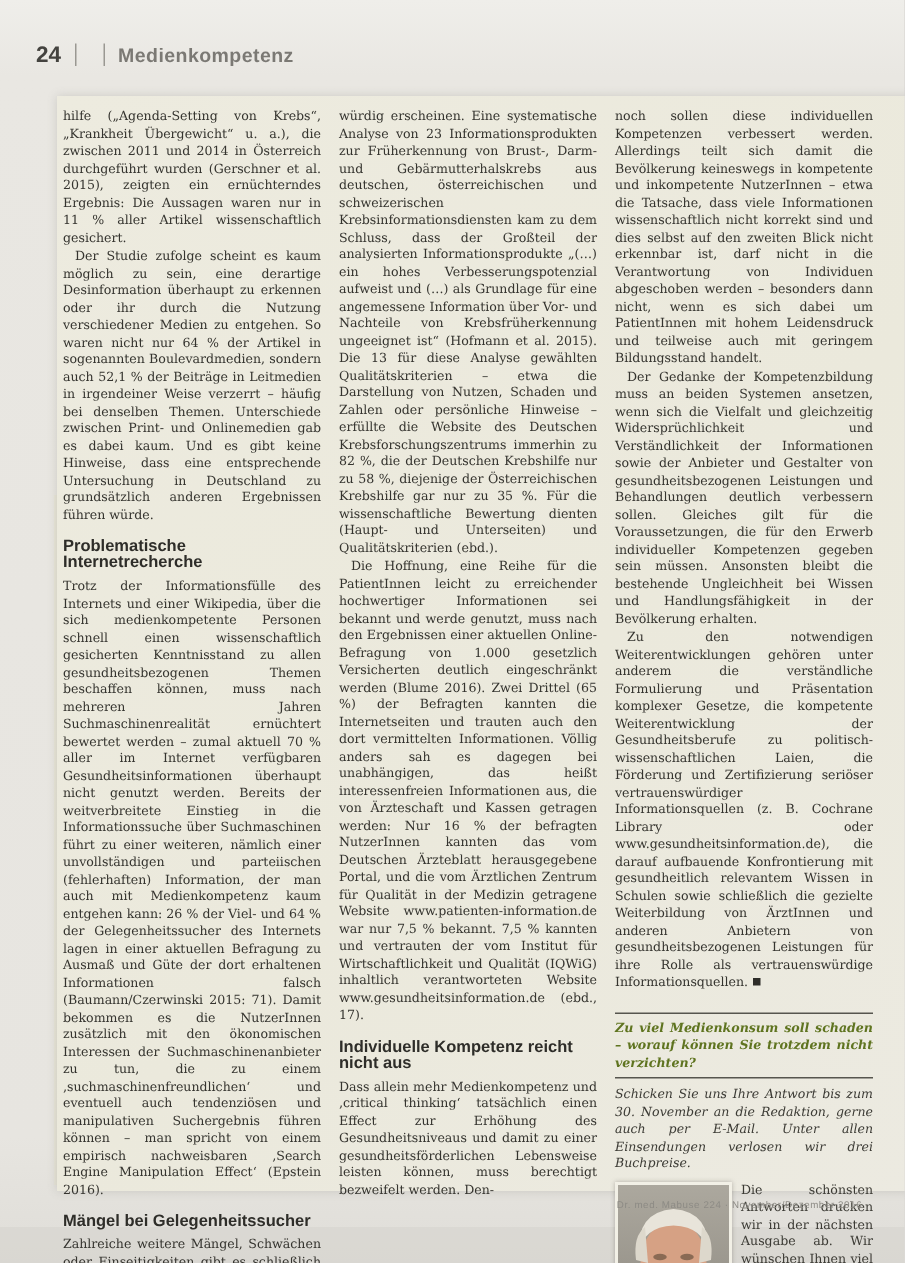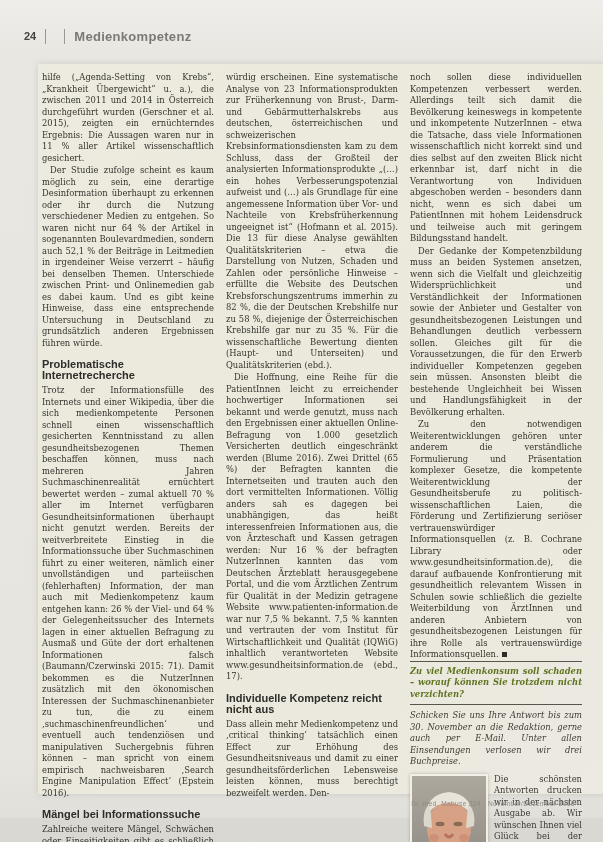--- a/index.html
+++ b/index.html
@@ -19,21 +19,21 @@
   .tint-b{left:540px;top:462px;width:60px;height:200px;background:#ddd9c2;opacity:.6;}
   .tint-c{left:540px;top:228px;width:60px;height:180px;background:#e3e0cd;opacity:.45;}
   .tint-d{left:0px;top:818px;width:603px;height:24px;background:#d3d1cc;opacity:.5;}
 
   
   .header{
     position:absolute;left:24px;top:26px;height:20px;
     display:flex;align-items:center;
     font-family:"Liberation Sans","DejaVu Sans",sans-serif;color:#3d3c38;
   }
-  .page-number{font-size:11px;font-weight:bold;color:#44433f;}
+  .page-number{font-size:15px;font-weight:bold;color:#44433f;}
   .hdr-div{width:1px;height:15px;background:#9a9892;margin:0 9px;}
   .section-title{font-size:10.5px;font-weight:bold;letter-spacing:.2px;color:#3a3934;}
   .topic-label{font-size:13px;font-weight:bold;color:#7b7974;letter-spacing:.3px;}
 
   
   .content{
     position:absolute;left:38px;top:64px;width:587px;height:730px;
     background:linear-gradient(135deg,#edebdf 0%,#ebe9dc 55%,#eceae1 100%);
     box-shadow:0 0 6px rgba(120,118,110,.25);
   }
@@ -49,21 +49,21 @@
   .col p.indent{text-indent:8px;}
   .col p + p{margin-top:1px;}
   h3.subhead{
     font-family:"Liberation Sans","DejaVu Sans",sans-serif;
     font-size:11px;line-height:11px;color:#2e2d29;
     margin:10px 0 4px 0;
   }
   .endmark{display:inline-block;width:5px;height:5px;background:#2e2d29;margin-left:3px;}
 
   
-  .teaser{}
+  .teaser{margin-top:14px;}
   .teaser-rule{border:0;border-top:1px solid #56554e;margin:0 0 4px 0;}
   .teaser-rule2{border:0;border-top:1px solid #56554e;margin:4px 0 5px 0;}
   .teaser-heading{
     font-size:8.8px;line-height:10.5px;font-weight:bold;font-style:italic;
     color:#5f7420;margin:0;text-align:left;
   }
   .teaser-text{font-size:7.6px;line-height:9.6px;text-align:justify;margin:0;color:#3c3b35;font-style:italic;}
 
   
   .author{display:flex;margin-top:6px;gap:6px;}
@@ -100,21 +100,21 @@
     <span class="topic-label">Medienkompetenz</span>
   </div>
 
   <div class="content">
 
     <div class="col col1">
       <p>hilfe („Agenda-Setting von Krebs“, „Krankheit Übergewicht“ u. a.), die zwischen 2011 und 2014 in Österreich durchgeführt wurden (Gerschner et al. 2015), zeigten ein ernüchterndes Ergebnis: Die Aussagen waren nur in 11 % aller Artikel wissenschaftlich gesichert.</p>
       <p class="indent">Der Studie zufolge scheint es kaum möglich zu sein, eine derartige Desinformation überhaupt zu erkennen oder ihr durch die Nutzung verschiedener Medien zu entgehen. So waren nicht nur 64 % der Artikel in sogenannten Boulevardmedien, sondern auch 52,1 % der Beiträge in Leitmedien in irgendeiner Weise verzerrt – häufig bei denselben Themen. Unterschiede zwischen Print- und Onlinemedien gab es dabei kaum. Und es gibt keine Hinweise, dass eine entsprechende Untersuchung in Deutschland zu grundsätzlich anderen Ergebnissen führen würde.</p>
       <h3 class="subhead">Problematische Internetrecherche</h3>
       <p>Trotz der Informationsfülle des Internets und einer Wikipedia, über die sich medienkompetente Personen schnell einen wissenschaftlich gesicherten Kenntnisstand zu allen gesundheitsbezogenen Themen beschaffen können, muss nach mehreren Jahren Suchmaschinenrealität ernüchtert bewertet werden – zumal aktuell 70 % aller im Internet verfügbaren Gesundheitsinformationen überhaupt nicht genutzt werden. Bereits der weitverbreitete Einstieg in die Informationssuche über Suchmaschinen führt zu einer weiteren, nämlich einer unvollständigen und parteiischen (fehlerhaften) Information, der man auch mit Medienkompetenz kaum entgehen kann: 26 % der Viel- und 64 % der Gelegenheitssucher des Internets lagen in einer aktuellen Befragung zu Ausmaß und Güte der dort erhaltenen Informationen falsch (Baumann/Czerwinski 2015: 71). Damit bekommen es die NutzerInnen zusätzlich mit den ökonomischen Interessen der Suchmaschinenanbieter zu tun, die zu einem ‚suchmaschinenfreundlichen‘ und eventuell auch tendenziösen und manipulativen Suchergebnis führen können – man spricht von einem empirisch nachweisbaren ‚Search Engine Manipulation Effect‘ (Epstein 2016).</p>
-      <h3 class="subhead">Mängel bei Informationssuche</h3>
+      <h3 class="subhead">Mängel bei Gelegenheitssucher</h3>
       <p>Zahlreiche weitere Mängel, Schwächen oder Einseitigkeiten gibt es schließlich auch bei jenen Informationsangeboten oder AkteurInnen, die auf den ersten Blick kompetent und vertrauens-</p>
     </div>
 
     <div class="col col2">
       <p>würdig erscheinen. Eine systematische Analyse von 23 Informationsprodukten zur Früherkennung von Brust-, Darm- und Gebärmutterhalskrebs aus deutschen, österreichischen und schweizerischen Krebsinformationsdiensten kam zu dem Schluss, dass der Großteil der analysierten Informationsprodukte „(…) ein hohes Verbesserungspotenzial aufweist und (…) als Grundlage für eine angemessene Information über Vor- und Nachteile von Krebsfrüherkennung ungeeignet ist“ (Hofmann et al. 2015). Die 13 für diese Analyse gewählten Qualitätskriterien – etwa die Darstellung von Nutzen, Schaden und Zahlen oder persönliche Hinweise – erfüllte die Website des Deutschen Krebsforschungszentrums immerhin zu 82 %, die der Deutschen Krebshilfe nur zu 58 %, diejenige der Österreichischen Krebshilfe gar nur zu 35 %. Für die wissenschaftliche Bewertung dienten (Haupt- und Unterseiten) und Qualitätskriterien (ebd.).</p>
       <p class="indent">Die Hoffnung, eine Reihe für die PatientInnen leicht zu erreichender hochwertiger Informationen sei bekannt und werde genutzt, muss nach den Ergebnissen einer aktuellen Online-Befragung von 1.000 gesetzlich Versicherten deutlich eingeschränkt werden (Blume 2016). Zwei Drittel (65 %) der Befragten kannten die Internetseiten und trauten auch den dort vermittelten Informationen. Völlig anders sah es dagegen bei unabhängigen, das heißt interessenfreien Informationen aus, die von Ärzteschaft und Kassen getragen werden: Nur 16 % der befragten NutzerInnen kannten das vom Deutschen Ärzteblatt herausgegebene Portal, und die vom Ärztlichen Zentrum für Qualität in der Medizin getragene Website www.patienten-information.de war nur 7,5 % bekannt. 7,5 % kannten und vertrauten der vom Institut für Wirtschaftlichkeit und Qualität (IQWiG) inhaltlich verantworteten Website www.gesundheitsinformation.de (ebd., 17).</p>
       <h3 class="subhead">Individuelle Kompetenz reicht nicht aus</h3>
       <p>Dass allein mehr Medienkompetenz und ‚critical thinking‘ tatsächlich einen Effect zur Erhöhung des Gesundheitsniveaus und damit zu einer gesundheitsförderlichen Lebensweise leisten können, muss berechtigt bezweifelt werden. Den-</p>
     </div>
 

